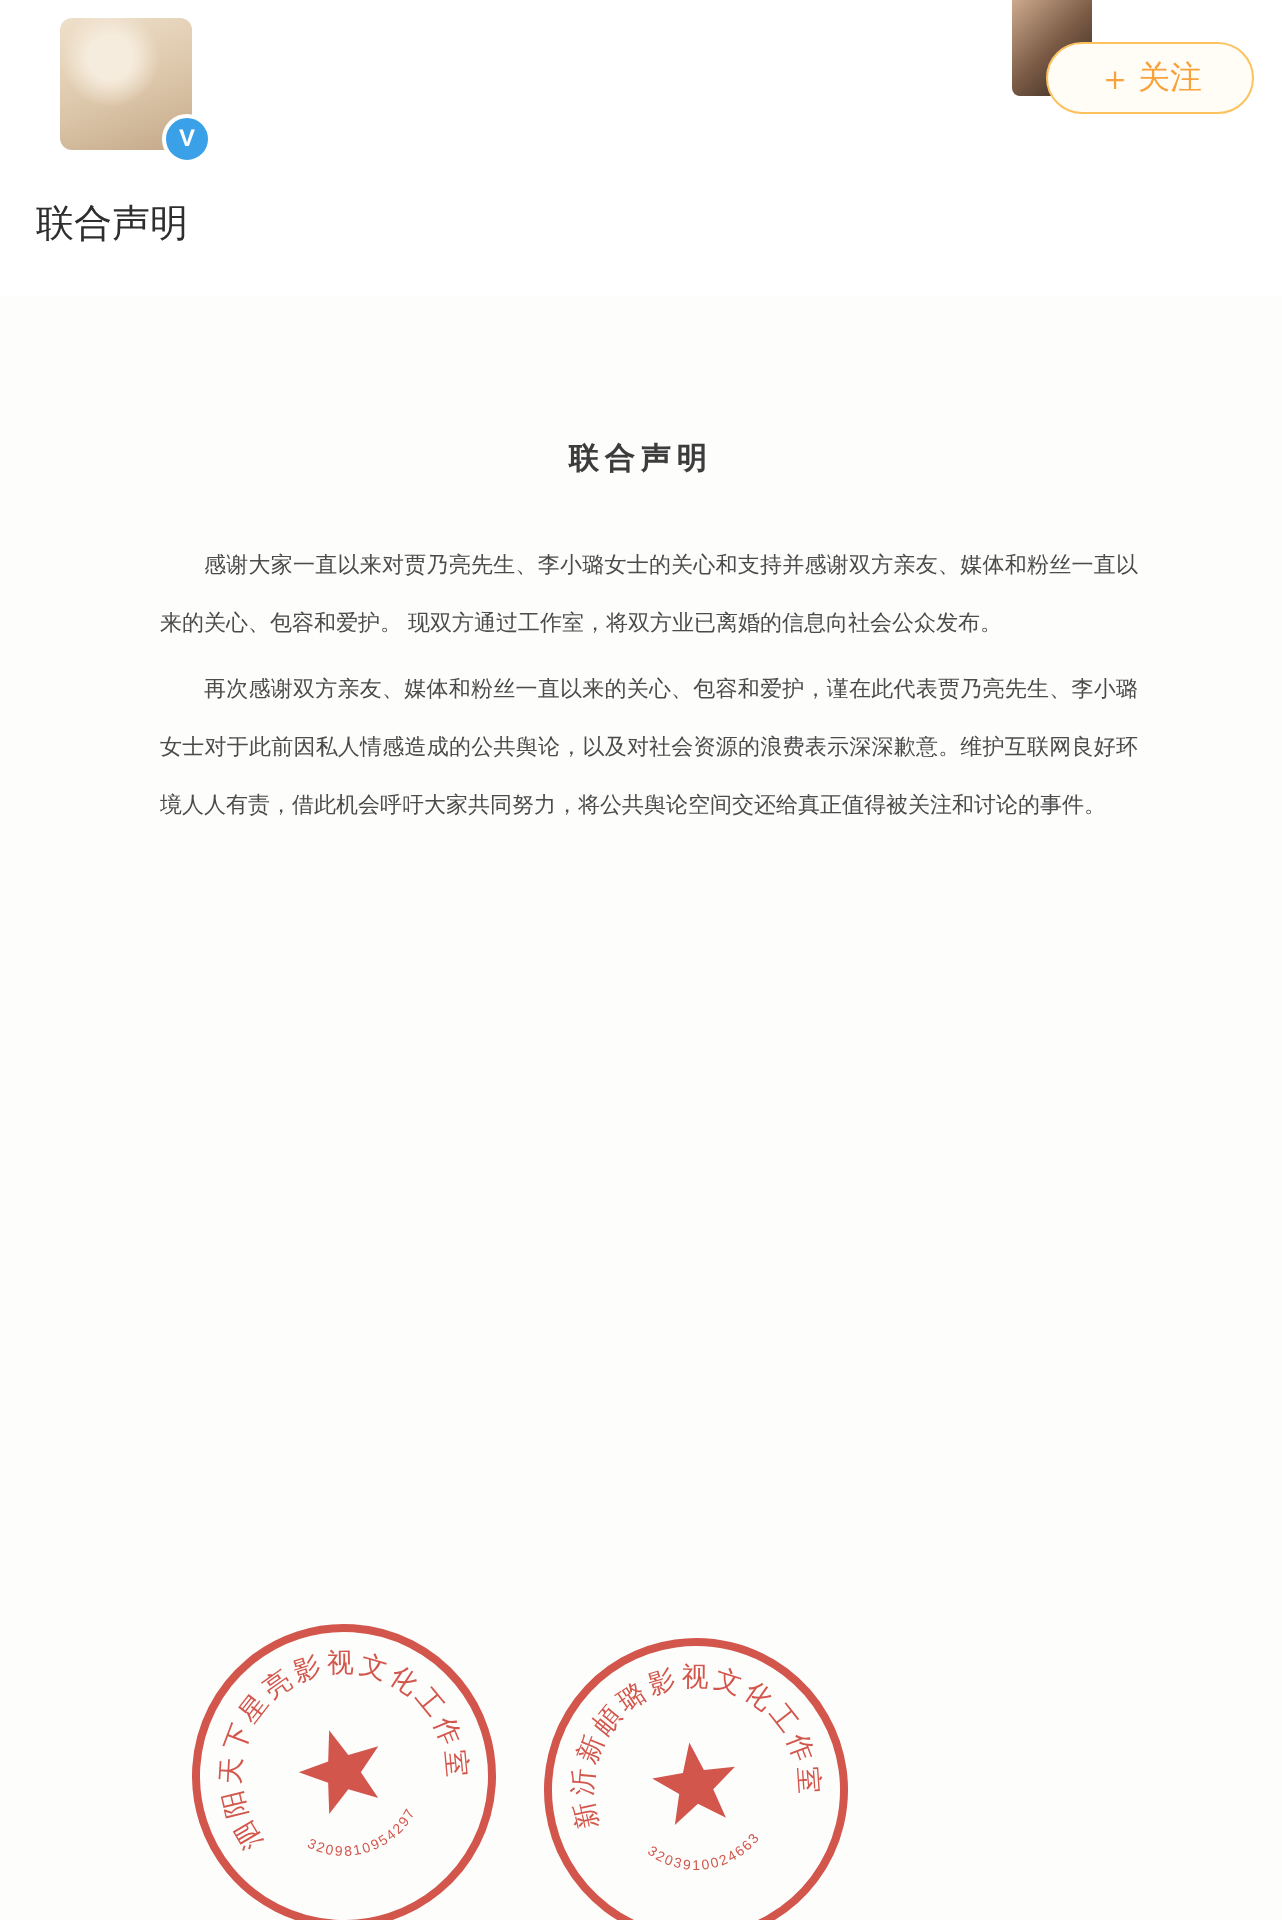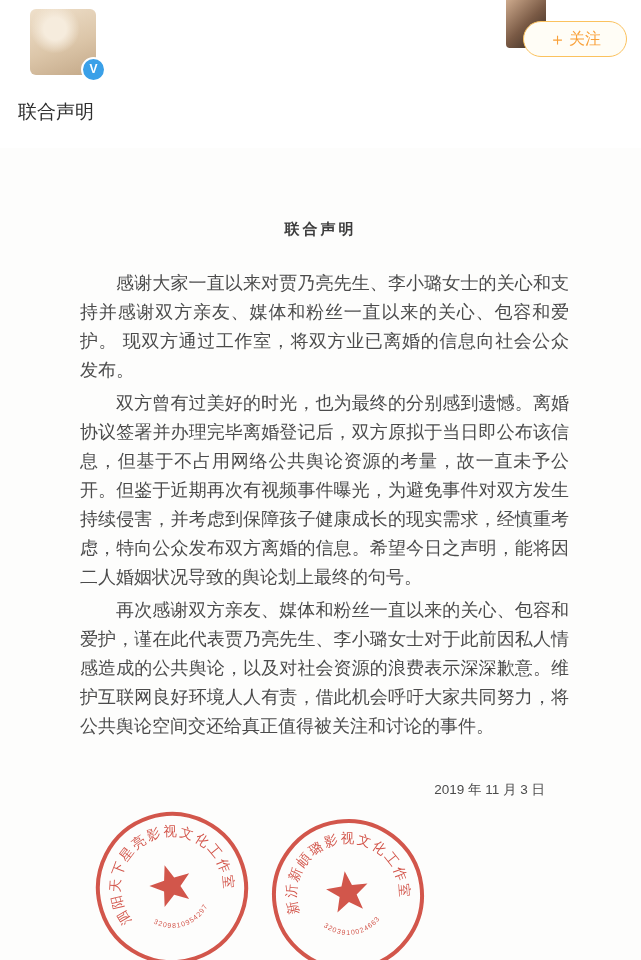--- a/index.html
+++ b/index.html
@@ -47,21 +47,21 @@
   .doc {
     position:absolute; left:0; top:148px; width:641px; height:812px;
     background:#fdfdfc;
   }
   .doc-title {
     margin:72px 0 0 0; text-align:center;
     font-size:15px; font-weight:bold; letter-spacing:3px; color:#3c3c3c;
   }
   .doc-body {
     margin:30px 72px 0 80px;
-    font-size:18px; line-height:29px; color:#4b4b4b;
+    font-size:11px; line-height:29px; color:#4b4b4b;
     text-align:justify;
   }
   .doc-body p { margin:0 0 4px 0; text-indent:2em; }
   .doc-date {
     margin:40px 96px 0 0; text-align:right;
     font-size:13.5px; color:#4b4b4b;
   }
 
   
   .seal { position:absolute; width:160px; height:160px; opacity:0.86; }
@@ -86,25 +86,23 @@
     <span>关注</span>
   </button>
 
   <div class="post-title">联合声明</div>
 
   <div class="doc">
     <div class="doc-title">联合声明</div>
 
     <div class="doc-body">
       <p>感谢大家一直以来对贾乃亮先生、李小璐女士的关心和支持并感谢双方亲友、媒体和粉丝一直以来的关心、包容和爱护。 现双方通过工作室，将双方业已离婚的信息向社会公众发布。</p>
-      <p>双方曾有过美好的时光，也为最终的分别感到遗憾。离婚协议签署并办理完毕离婚登记后，双方原拟于当日即公布该信息，但基于不占用网络公共舆论资源的考量，故一直未予公开。但鉴于近期再次有视频事件曝光，为避免事件对双方发生持续侵害，并考虑到保障孩子健康成长的现实需求，经慎重考虑，特向公众发布双方离婚的信息。希望今日之声明，能将因二人婚姻状况导致的舆论划上最终的句号。</p>
       <p>再次感谢双方亲友、媒体和粉丝一直以来的关心、包容和爱护，谨在此代表贾乃亮先生、李小璐女士对于此前因私人情感造成的公共舆论，以及对社会资源的浪费表示深深歉意。维护互联网良好环境人人有责，借此机会呼吁大家共同努力，将公共舆论空间交还给真正值得被关注和讨论的事件。</p>
     </div>
 
-    <div class="doc-date">2019 年 11 月 3 日</div>
 
     <div class="seal seal-left">
       <svg viewBox="0 0 160 160" width="160" height="160">
         <circle cx="80" cy="80" r="74" fill="none" stroke="#cc3b2f" stroke-width="4"></circle>
         <path id="arcTopL" d="M 40.2,113.4 A 52,52 0 1 1 119.8,113.4" fill="none"></path>
         <path id="arcBotL" d="M 45.4,100 A 40,40 0 0 0 114.6,100" fill="none"></path>
         <text font-size="13.5" fill="#cc3b2f" letter-spacing="2">
           <textPath href="#arcTopL" startOffset="50%" text-anchor="middle">泗阳天下星亮影视文化工作室</textPath>
         </text>
         <text font-size="7" fill="#cc3b2f" letter-spacing="1">

